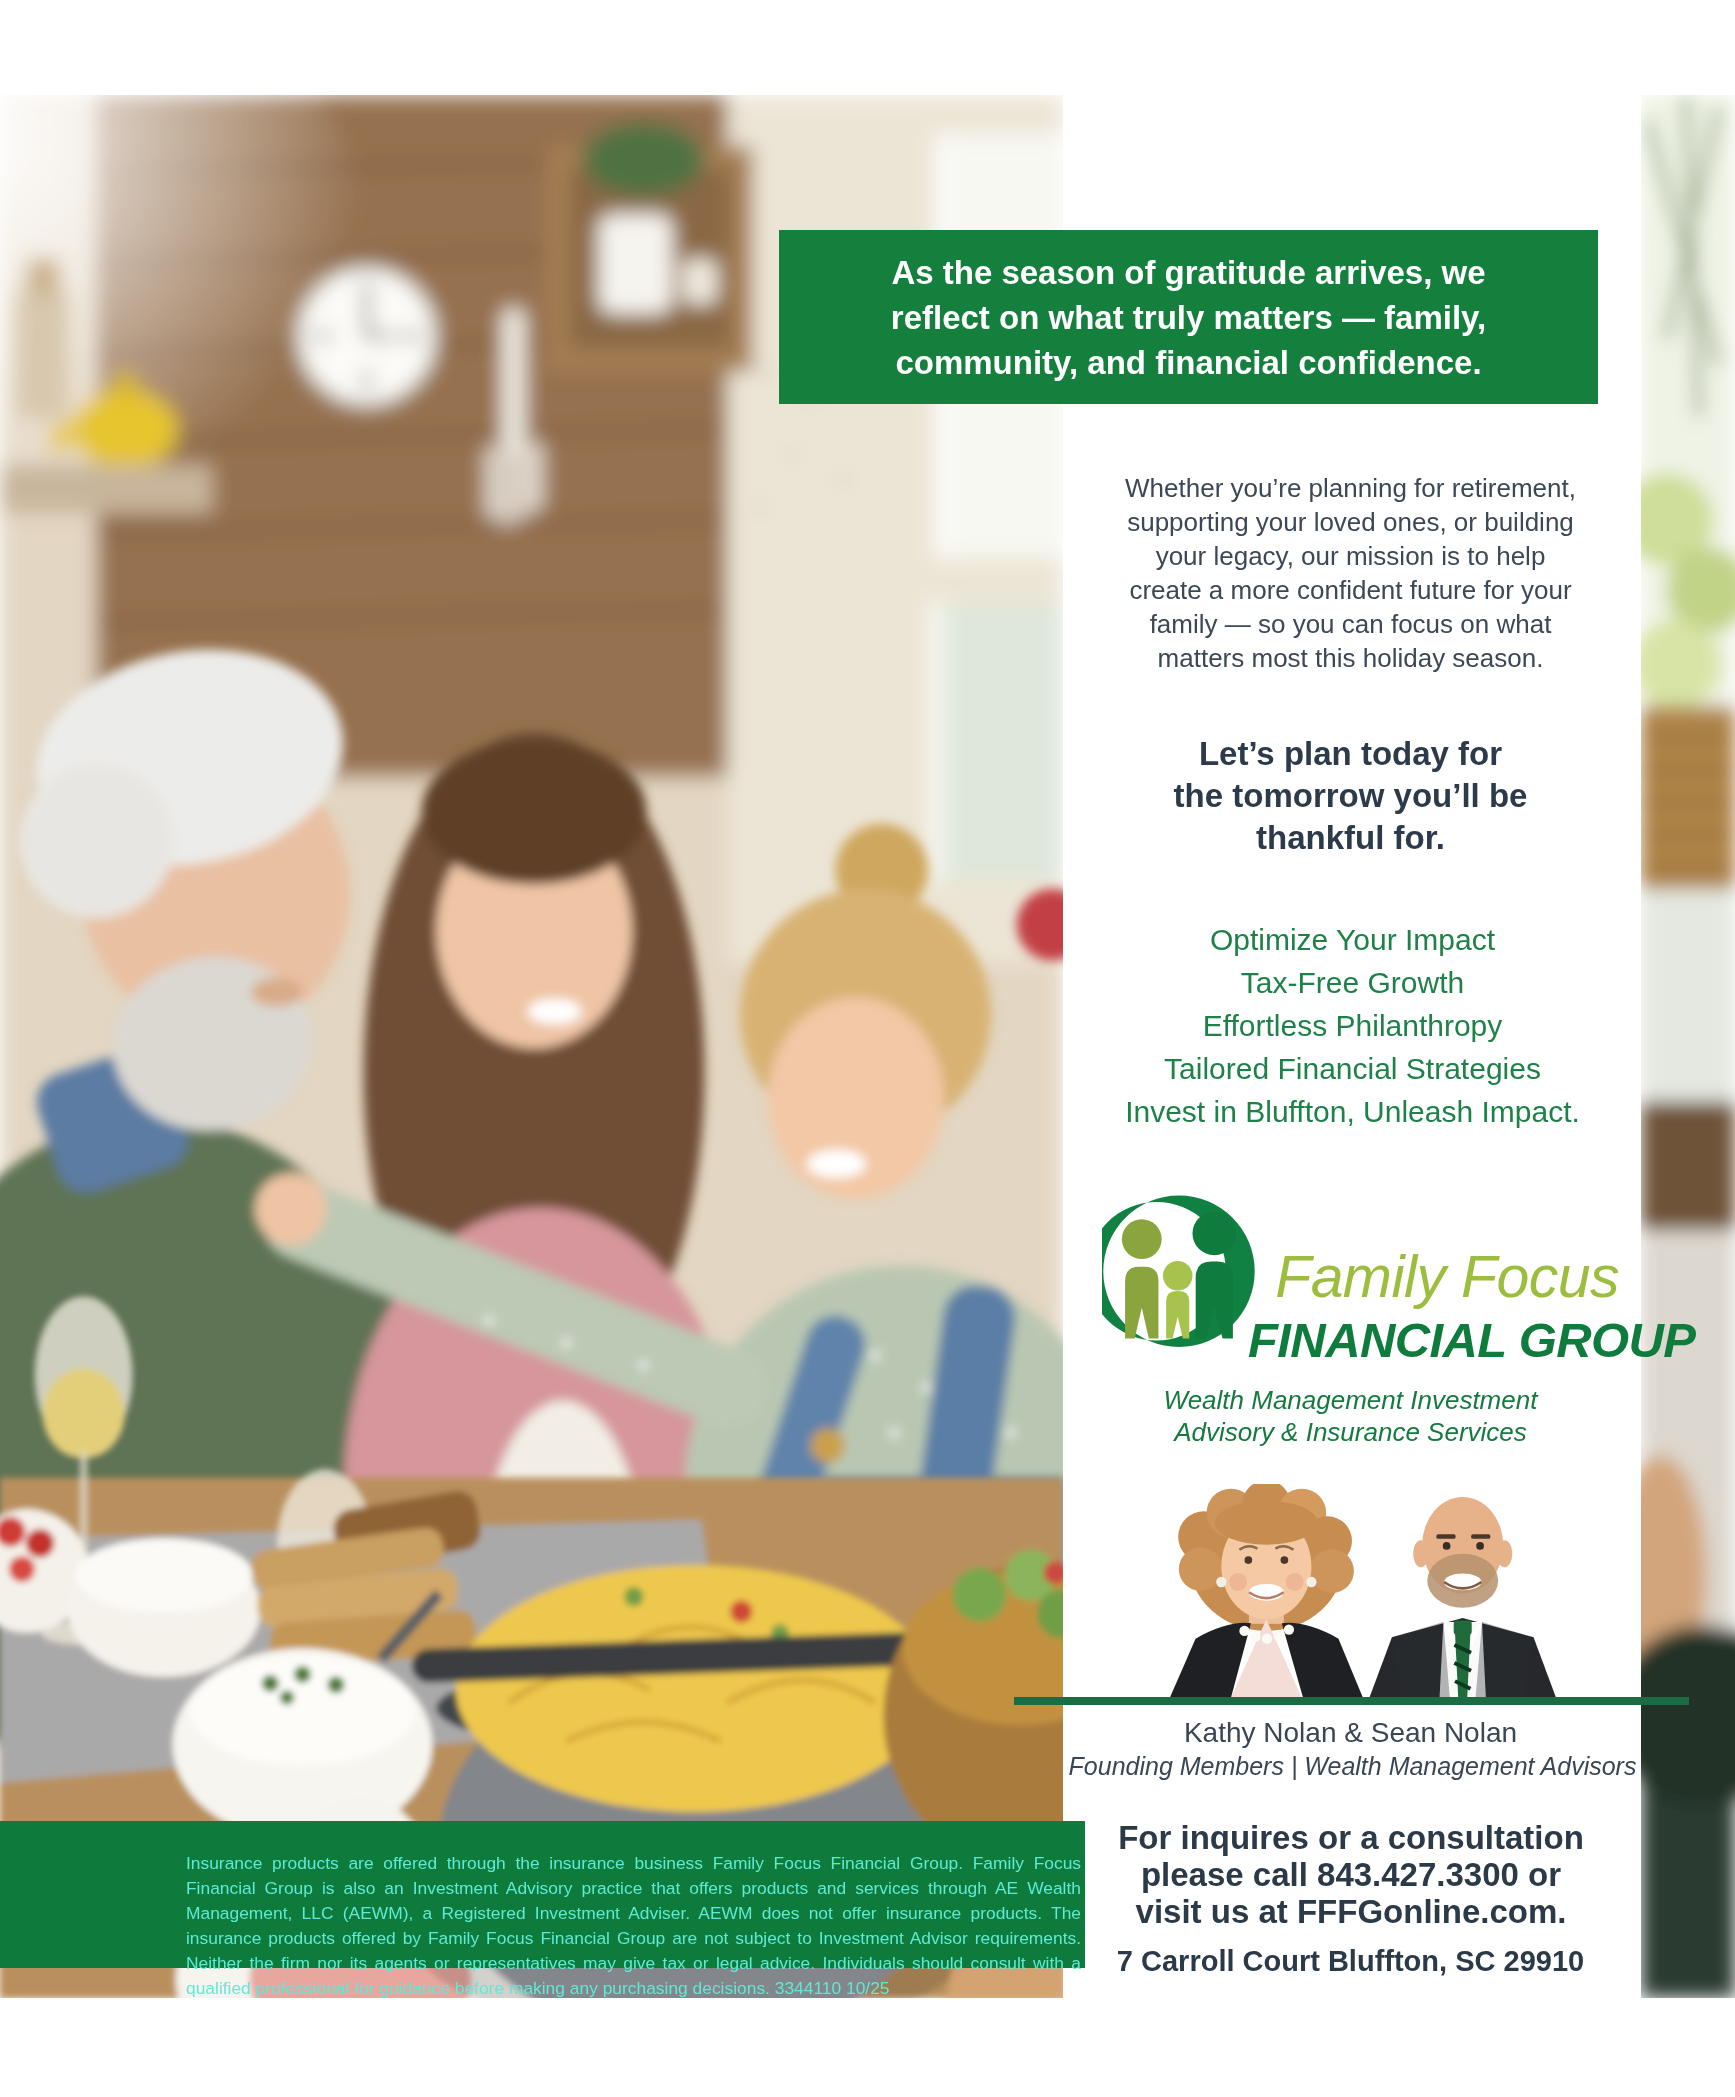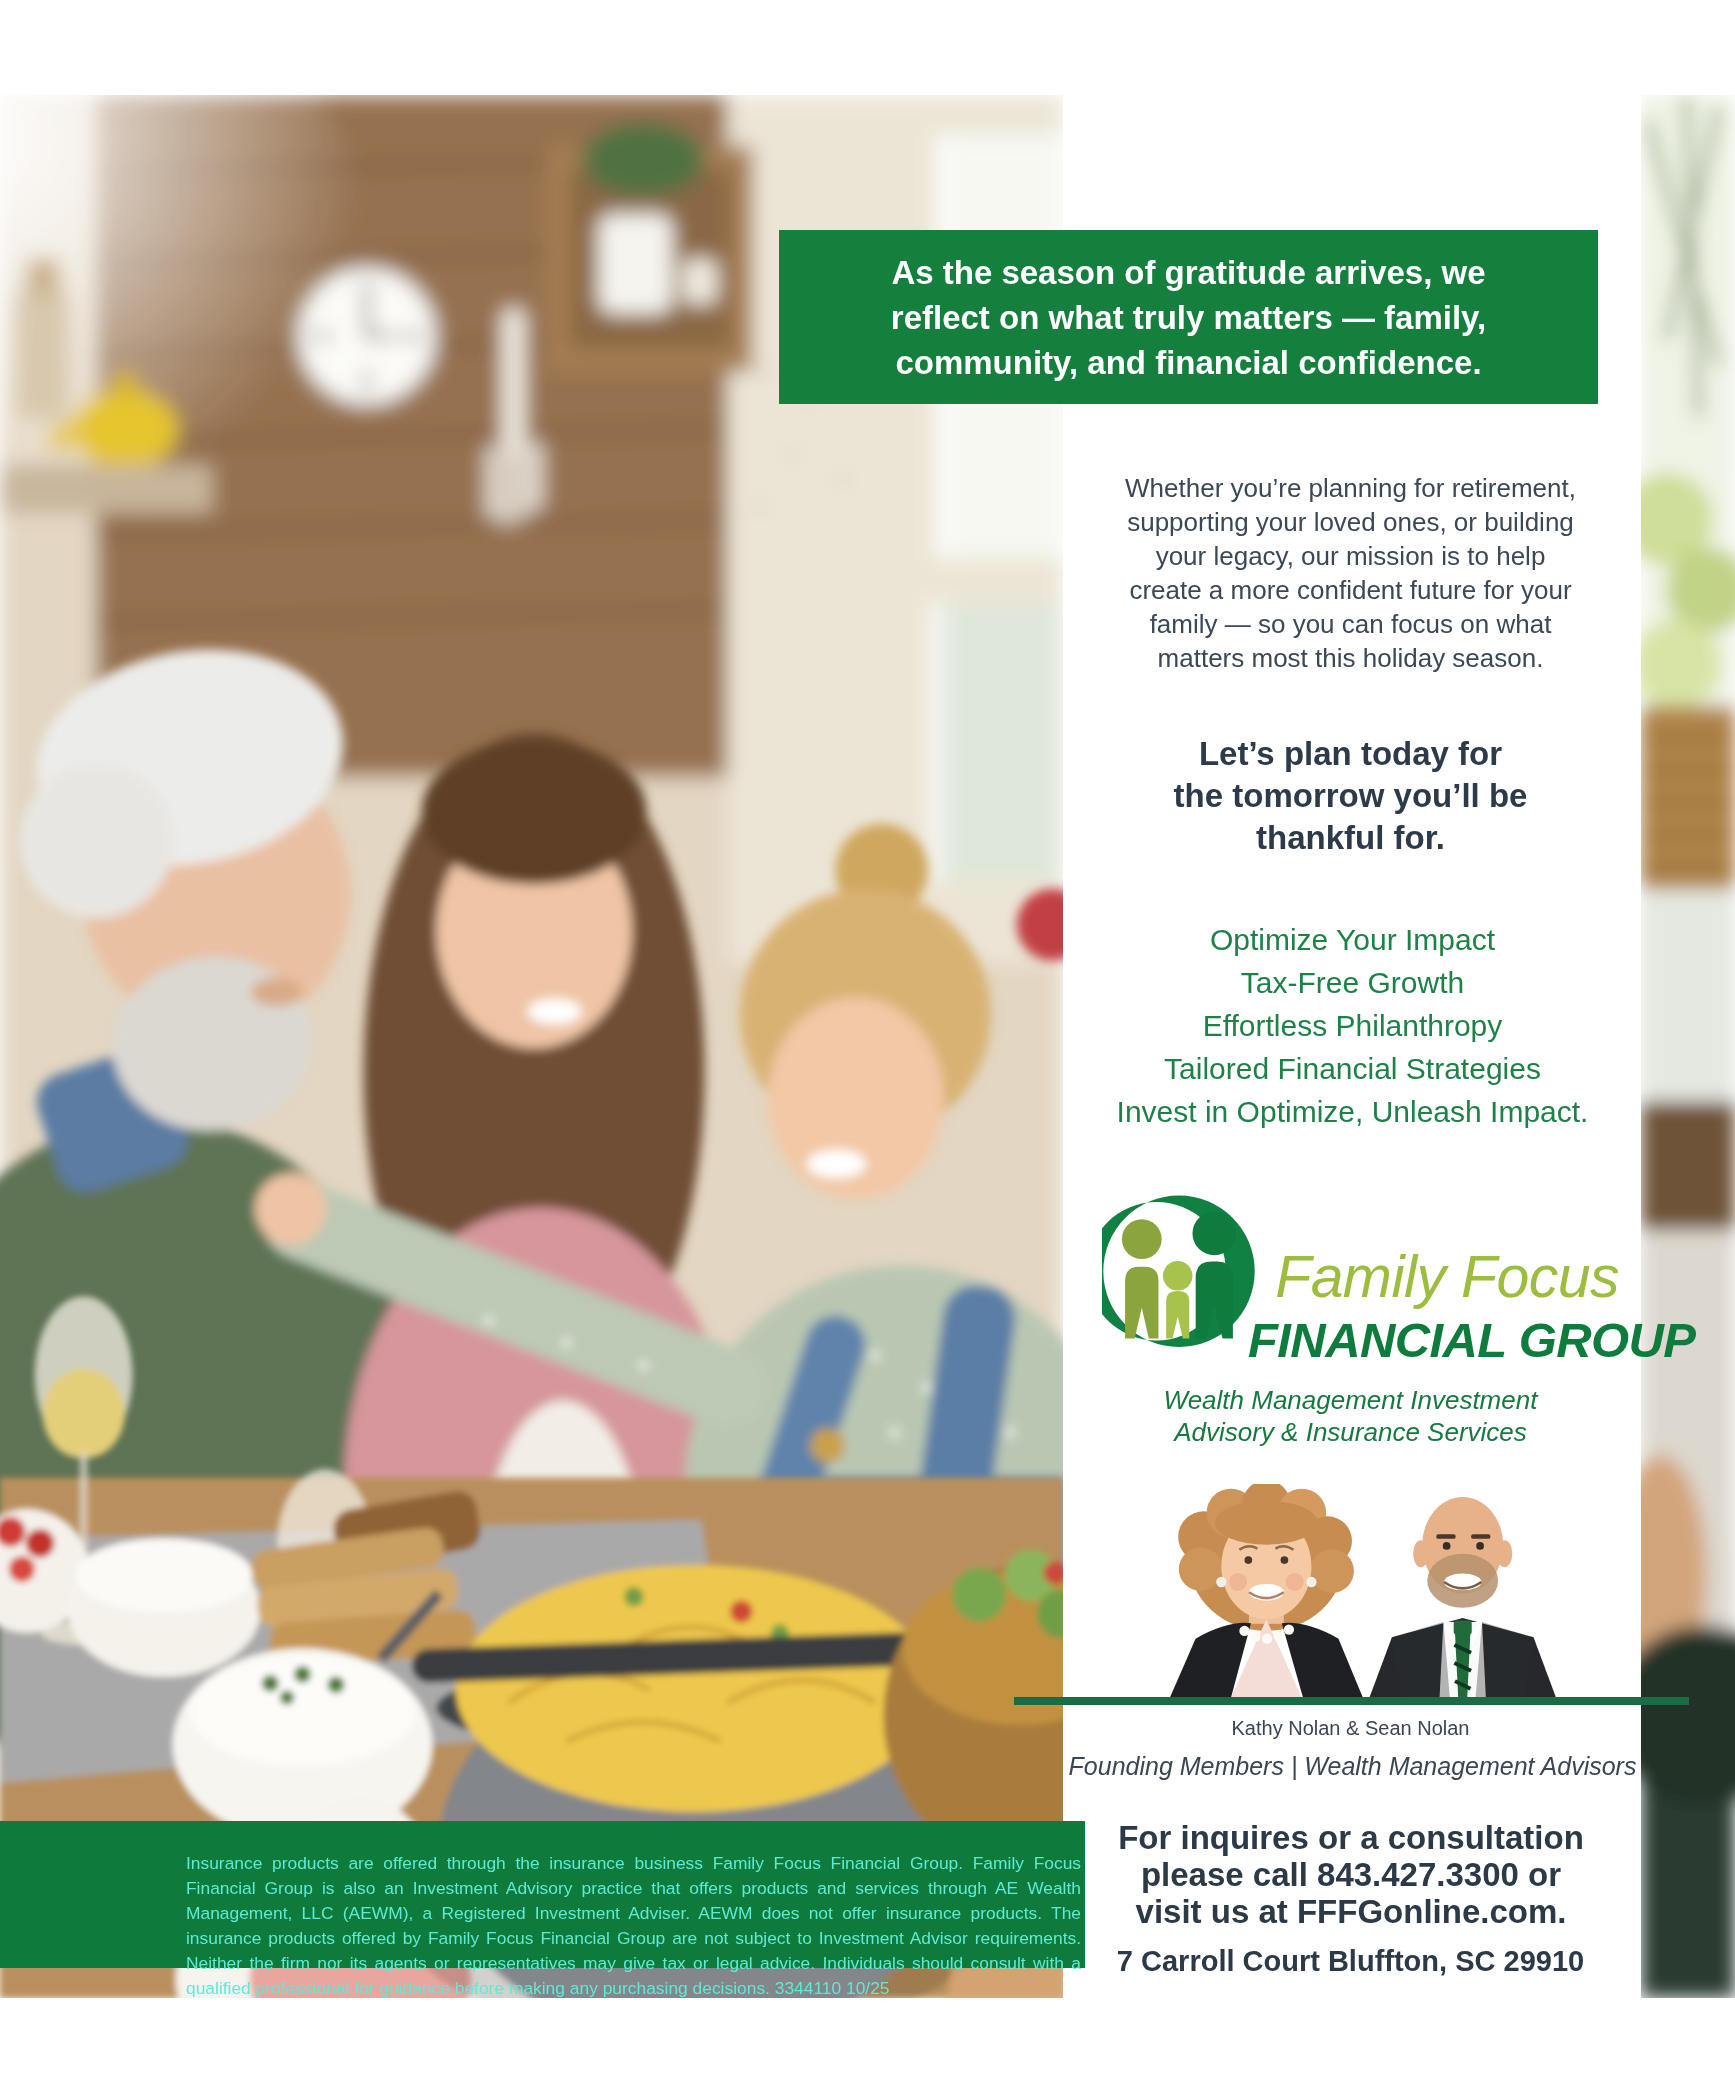--- a/index.html
+++ b/index.html
@@ -35,21 +35,21 @@
   .logo-word-2{
     left:1248px;top:1312px;width:399px;text-align:center;z-index:2;
     font-size:49px;font-style:italic;font-weight:600;color:#0f7c3e;letter-spacing:-0.6px;white-space:nowrap;
   }
   .services{left:1093px;top:1384px;width:515px;text-align:center;z-index:2;}
   .services .ln{font-size:26px;line-height:32px;font-weight:500;color:#16793f;white-space:nowrap;font-style:italic;}
   .advisors-photo{left:1099px;top:1484px;width:524px;height:214px;overflow:hidden;z-index:2;background:#ffffff;}
   .advisors-photo svg{display:block;width:100%;height:100%;}
   .divider{left:1014px;top:1697px;width:675px;height:7.7px;background:#1b6b45;z-index:3;}
   .names{left:1093px;top:1717px;width:515px;text-align:center;z-index:2;
-    font-size:20px;color:#3a4653;white-space:nowrap;}
+    font-size:28px;color:#3a4653;white-space:nowrap;}
   .roles{left:1063px;top:1752px;width:579px;text-align:center;z-index:2;
     font-size:25px;font-style:italic;color:#3a4653;white-space:nowrap;}
   .contact{left:1081px;top:1819px;width:540px;text-align:center;z-index:2;}
   .contact .ln{font-size:33px;line-height:37px;font-weight:bold;color:#2c3947;white-space:nowrap;}
   .address{left:1074px;top:1945px;width:553px;text-align:center;z-index:2;
     font-size:29px;font-weight:bold;color:#2c3947;white-space:nowrap;}
   
   .disclaimer{left:0;top:1821px;width:1085px;height:147px;background:#0e7b3c;z-index:3;}
   .disclaimer-text{
     position:absolute;left:186px;top:30px;width:895px;
@@ -308,21 +308,21 @@
     <div class="ln">Let’s plan today for</div>
     <div class="ln">the tomorrow you’ll be</div>
     <div class="ln">thankful for.</div>
   </div>
 
   <div class="abs benefits">
     <div class="ln">Optimize Your Impact</div>
     <div class="ln">Tax-Free Growth</div>
     <div class="ln">Effortless Philanthropy</div>
     <div class="ln">Tailored Financial Strategies</div>
-    <div class="ln">Invest in Optimize, Unleash Impact.</div>
+    <div class="ln">Invest in Bluffton, Unleash Impact.</div>
   </div>
 
   <div class="abs logo-icon">
     <svg viewBox="0 0 240 255">
       <path fill-rule="evenodd" fill="#118043" d="M238,125 A118,118 0 1 0 2,125 A118,118 0 1 0 238,125 Z
            M193,125 A108,108 0 1 1 -23,125 A108,108 0 1 1 193,125 Z"></path>
       <circle cx="62" cy="75" r="31" fill="#8aa53e"></circle>
       <path d="M36,230 V140 Q36,118 58,118 H66 Q88,118 88,140 V230 H73 L62,182 L51,230 Z" fill="#8aa53e"></path>
       <circle cx="118" cy="132" r="23" fill="#a6c44d"></circle>
       <path d="M100,230 V172 Q100,156 116,156 H120 Q136,156 136,172 V230 H126 L118,196 L110,230 Z" fill="#a6c44d"></path>

